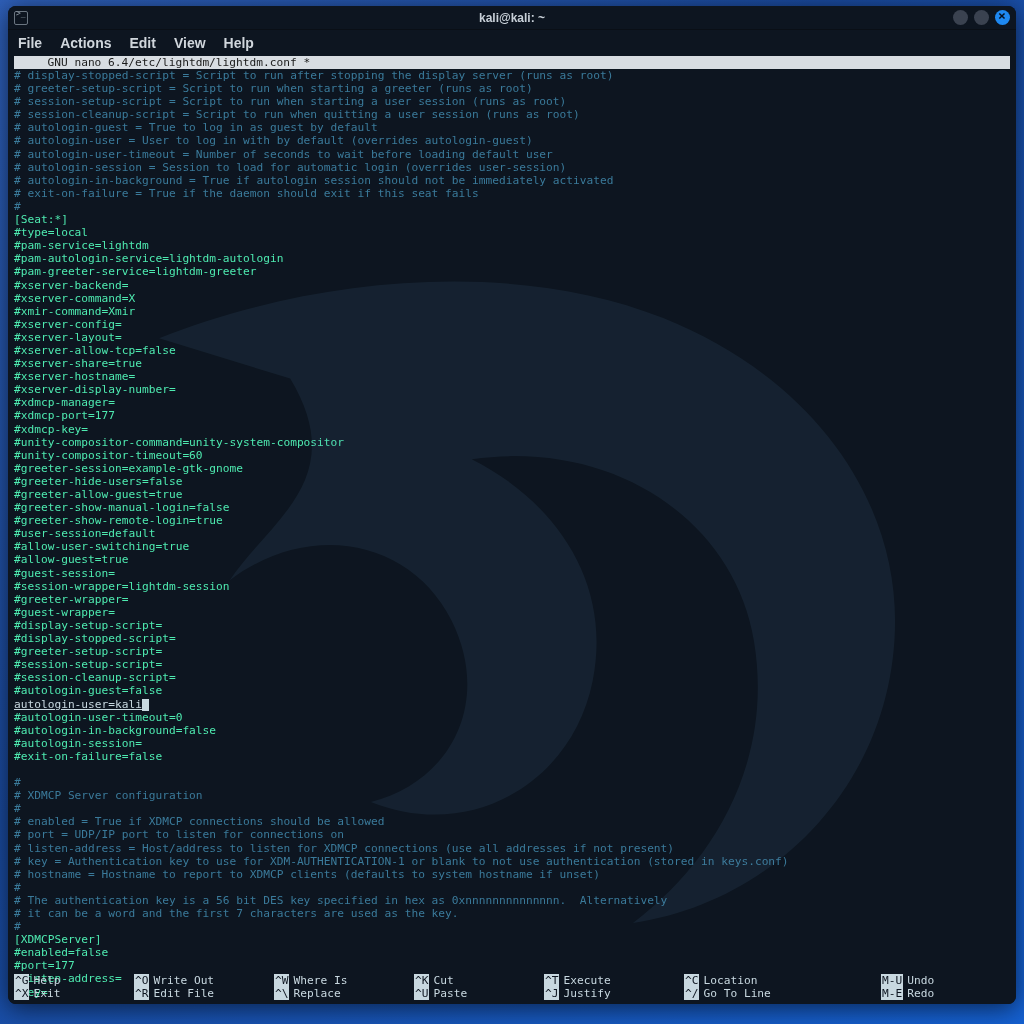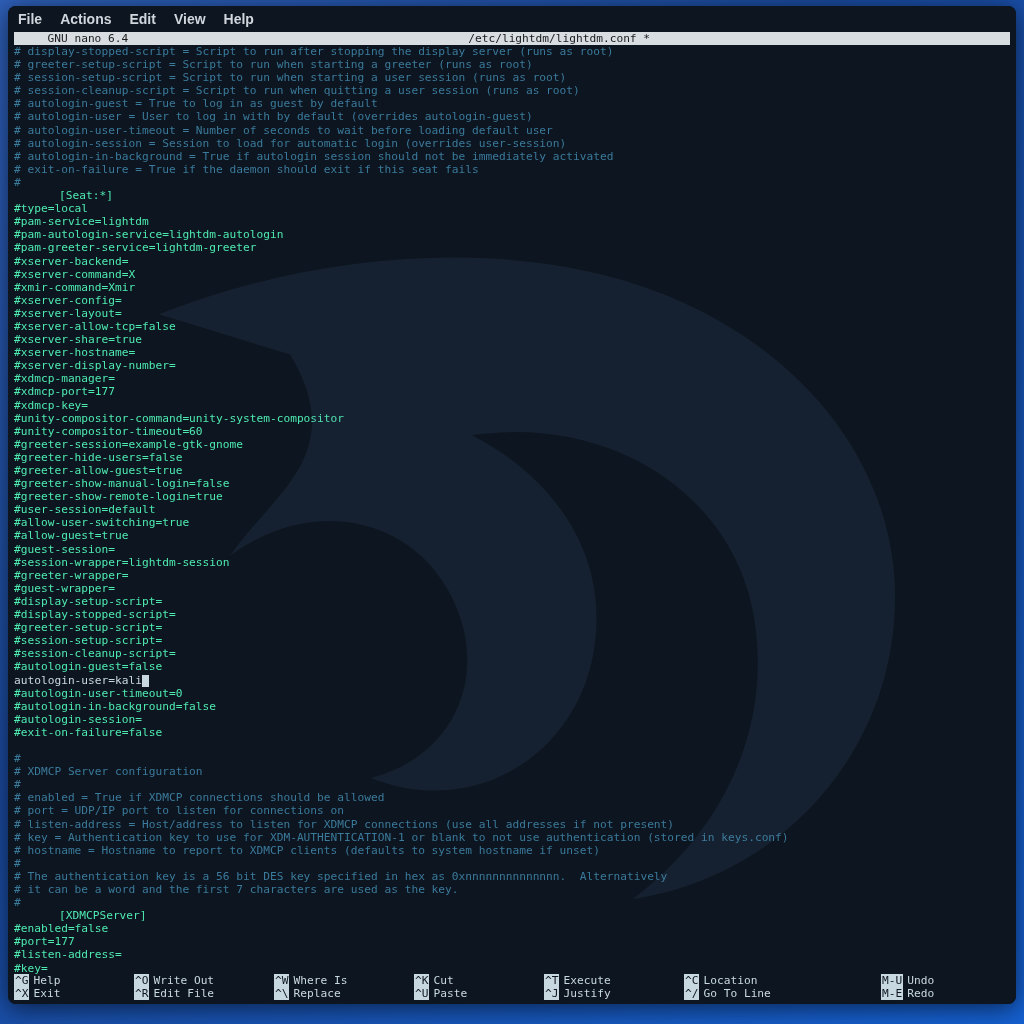--- a/index.html
+++ b/index.html
@@ -96,46 +96,55 @@
   }
   .nano-header {
     background: #d8dde2;
     color: #1a1a1a;
     display: flex;
     font-weight: normal;
     padding: 0 20px;
     height: 13px;
   }
   .nano-header .left { white-space: pre; }
-  .nano-header .mid { flex: 1; text-align: center; white-space: pre; }
+  .nano-header .mid { flex: 1; text-align: left; white-space: pre; }
   .content { white-space: pre; }
   .c-comment { color: #3a7a9a; }
-  .c-section { color: #4eeab0; margin-left: 45px; }
+  .c-section { color: #4eeab0; }
   .c-cfg { color: #4eeab0; }
-  .c-active { color: #c8d8e0; }
+  .c-active { color: #c8d8e0; text-decoration: underline; }
   .cursor { display:inline-block; width:7px; height:12px; background:#c8d8e0; vertical-align: text-bottom; }
   .shortcuts {
     position: absolute;
     bottom: 4px; left: 6px; right: 6px;
     color: #c8d8e0;
     font-size: 11.2px;
     line-height: 13.1px;
   }
   .shortcuts .row { display: flex; }
   .shortcuts .cell { display:flex; align-items:flex-start; }
   .shortcuts .cell .k { background:#c8d8e0; color:#0d1520; padding:0 1px; margin-right:4px; }
   .shortcuts .cell .l { color:#c8d8e0; }
   .sc0{width:120px;} .sc1{width:140px;} .sc2{width:140px;}
   .sc3{width:130px;} .sc4{width:140px;} .sc5{width:150px;}
   .sc6{width:100px;margin-left:47px;}
 </style>
 </head>
 <body>
 
 <div class="window">
+  <div class="titlebar">
+    <div class="app-icon"></div>
+    <div class="title">kali@kali: ~</div>
+    <div class="win-controls">
+      <div class="win-btn win-min"></div>
+      <div class="win-btn win-max"></div>
+      <div class="win-btn win-close"></div>
+    </div>
+  </div>
 
   <div class="menubar">
     <span>File</span>
     <span>Actions</span>
     <span>Edit</span>
     <span>View</span>
     <span>Help</span>
   </div>
 
   <div class="terminal">

